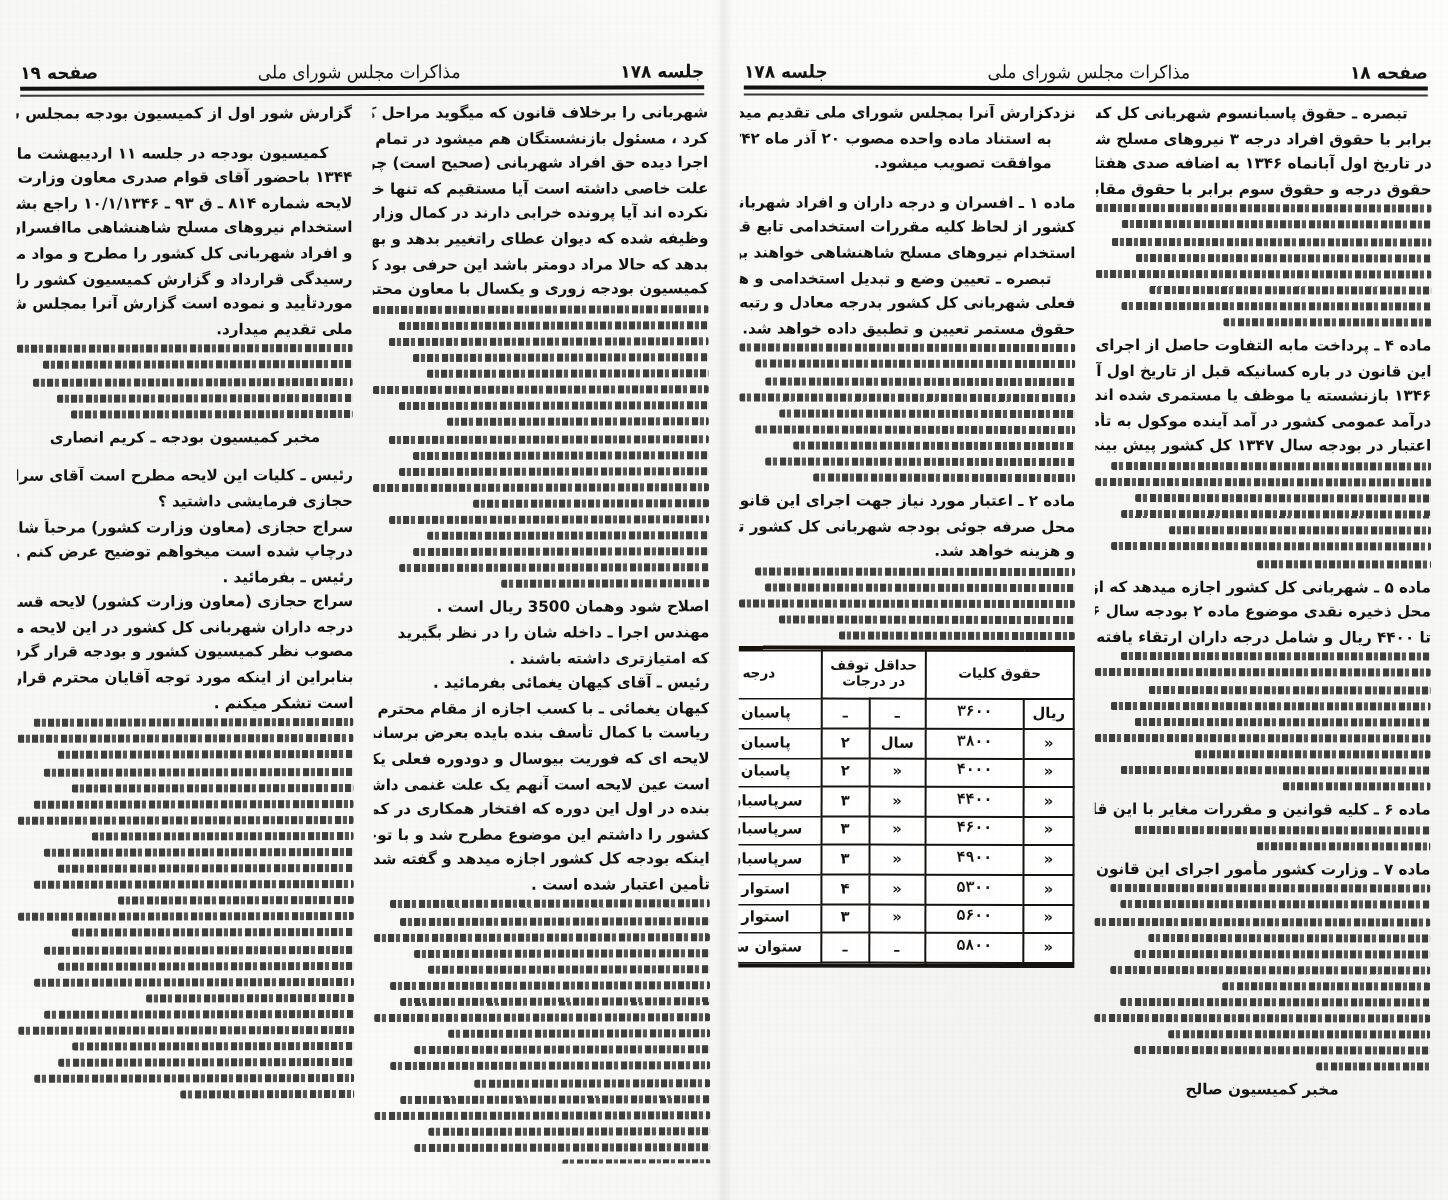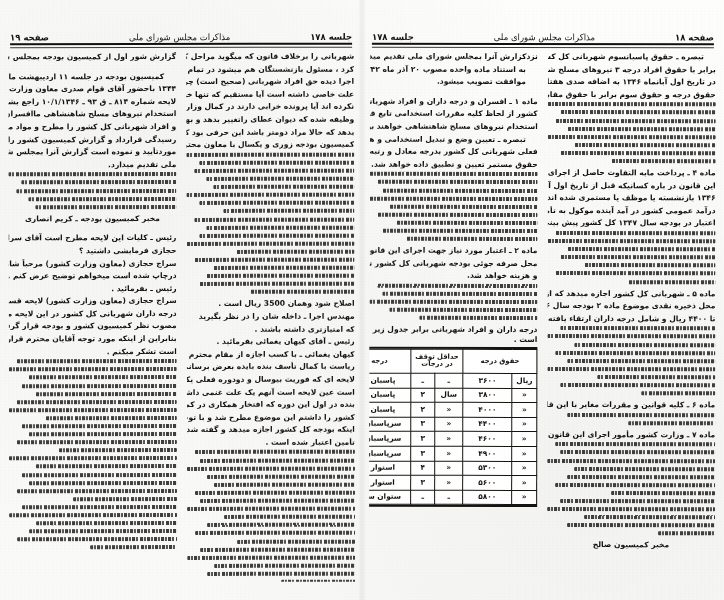--- a/index.html
+++ b/index.html
@@ -124,21 +124,21 @@
     text-align:center;
     padding:2.6px 2px;
     color:#16130f;
     line-height:8.4px;
     white-space:nowrap;
   }
   table.salary th{padding:4px 2px;font-size:6.8px;line-height:7.6px;}
   table.salary td.rank{width:66px;}
   table.salary td.stay-n{width:20px;}
   table.salary td.stay-u{width:24px;}
-  table.salary td.pay{width:58px;}
+  table.salary td.pay{width:58px;font-family:Liberation Mono, monospace;}
   table.salary td.cur{width:22px;}
   .th-split{display:block;}
 
   
   #page-left{transform:rotate(-0.12deg);transform-origin:50% 0;}
   #page-right{transform:rotate(0.1deg);transform-origin:50% 0;}
 </style>
 </head>
 <body>
 
@@ -185,27 +185,26 @@
       <div class="rtltext">محل صرفه جوئی بودجه شهربانی کل کشور تأمین</div>
       <div class="rtltext">و هزینه خواهد شد.</div>
       <div class="para">
         <div class="ln w95"></div>
           <div class="ln w92"></div>
           <div class="ln w98"></div>
         <div class="ln w88"></div>
           <div class="ln w70"></div>
       </div>
 
-      <div class="tbl-caption">درجه داران و افراد شهربانی برابر جدول زیر است .</div>
 
       <table class="salary">
         <thead>
           <tr>
             <th colspan="2">
-              <span class="th-split">حقوق درجه</span>
+              <span class="th-split">حقوق کلیات</span>
             </th>
             <th colspan="2">
               <span class="th-split">حداقل توقف</span>
               <span class="th-split">در درجات</span>
             </th>
             <th>
               <span class="th-split">درجه</span>
             </th>
           </tr>
         </thead>

